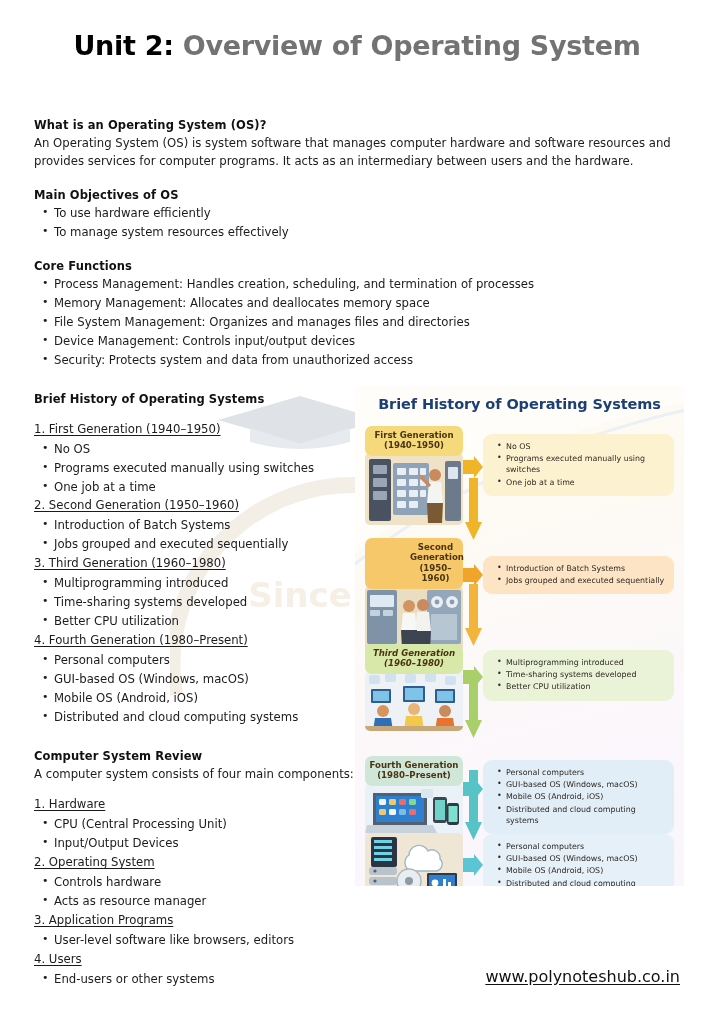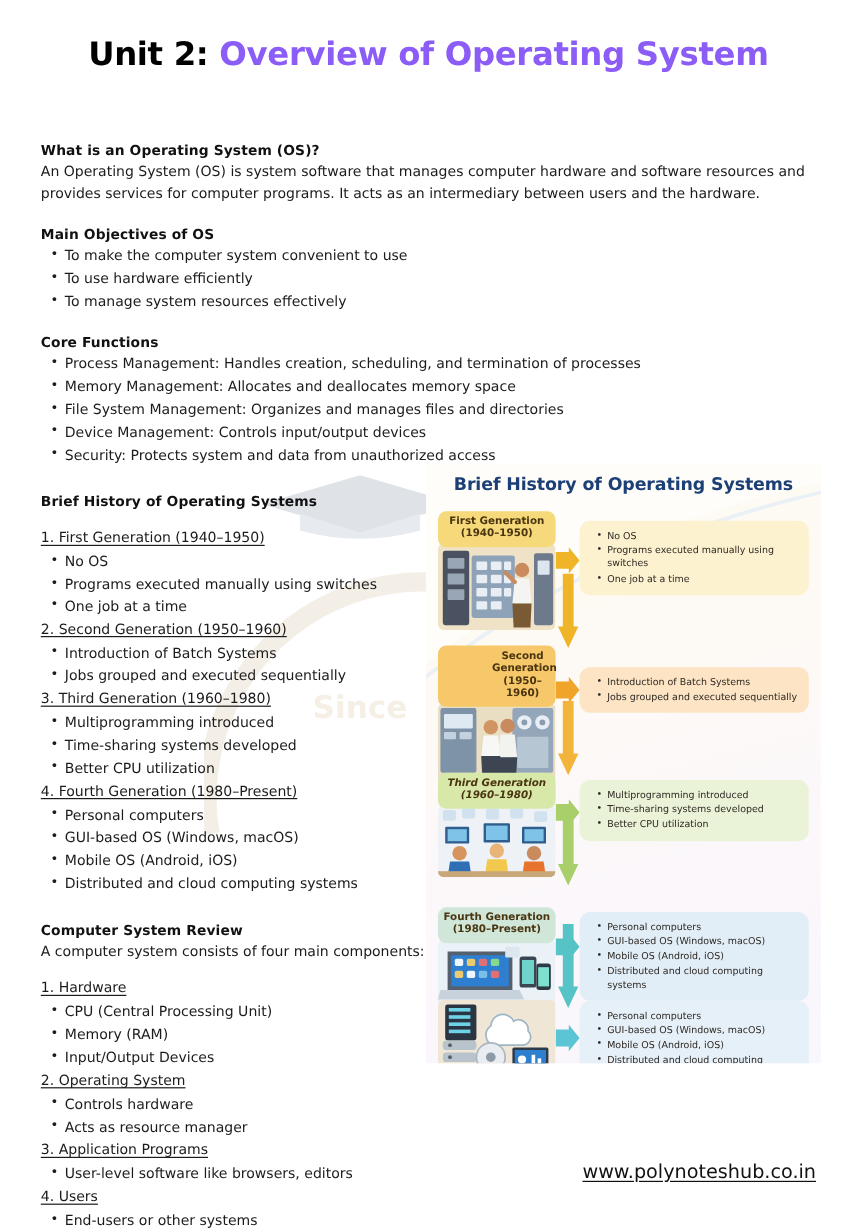--- a/index.html
+++ b/index.html
@@ -36,21 +36,21 @@
     font-weight: bold;
     font-size: 150px;
     letter-spacing: -6px;
     color: #f3ece2;
     line-height: 1;
   }
   .wm-since {
     position: absolute; left: 0; top: 185px;
     width: 300px;
     text-align: center;
-    font-size: 26px;
+    font-size: 34px;
     font-weight: bold;
     color: #f5efe6;
     font-family: "DejaVu Sans", sans-serif;
   }
   .wm-arc {
     position: absolute;
     left: 20px; top: 15px;
     width: 330px; height: 300px;
   }
 
@@ -58,21 +58,21 @@
   .title {
     position: absolute;
     left: 0; top: 30px; width: 714px;
     text-align: center;
     font-size: 27px;
     font-weight: bold;
     color: #000000;
     letter-spacing: -0.3px;
     z-index: 3;
   }
-  .title .hl { color: #8b5cf6; margin-top: 20px; }
+  .title .hl { color: #737373; margin-top: 20px; }
   .subtitle {
     position: absolute;
     left: 0; top: 76px; width: 714px;
     text-align: center;
     font-size: 15px;
     font-weight: bold;
     color: #111111;
     z-index: 3;
   }
 
@@ -250,21 +250,20 @@
 
   <div class="content">
 
     <h3 class="sec">What is an Operating System (OS)?</h3>
     <p class="para">An Operating System (OS) is system software that manages computer hardware and software resources and provides services for computer programs. It acts as an intermediary between users and the hardware.</p>
 
     <div class="gap-md"></div>
 
     <h3 class="sec">Main Objectives of OS</h3>
     <ul class="bul">
-      <li>To make the computer system convenient to use</li>
       <li>To use hardware efficiently</li>
       <li>To manage system resources effectively</li>
     </ul>
 
     <div class="gap-md"></div>
 
     <h3 class="sec">Core Functions</h3>
     <ul class="bul">
       <li>Process Management: Handles creation, scheduling, and termination of processes</li>
       <li>Memory Management: Allocates and deallocates memory space</li>
@@ -311,21 +310,20 @@
       <div class="gap-lg"></div>
 
       <h3 class="sec">Computer System Review</h3>
       <p class="para">A computer system consists of four main components:</p>
 
       <div class="gap-sm"></div>
 
       <div class="gen-head">1. Hardware</div>
       <ul class="bul">
         <li>CPU (Central Processing Unit)</li>
-        <li>Memory (RAM)</li>
         <li>Input/Output Devices</li>
       </ul>
 
       <div class="gen-head">2. Operating System</div>
       <ul class="bul">
         <li>Controls hardware</li>
         <li>Acts as resource manager</li>
       </ul>
 
       <div class="gen-head">3. Application Programs</div>

